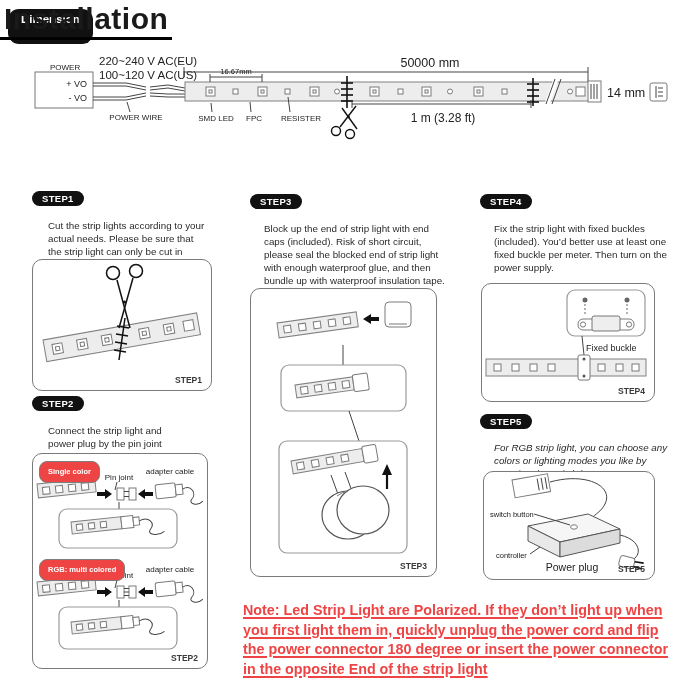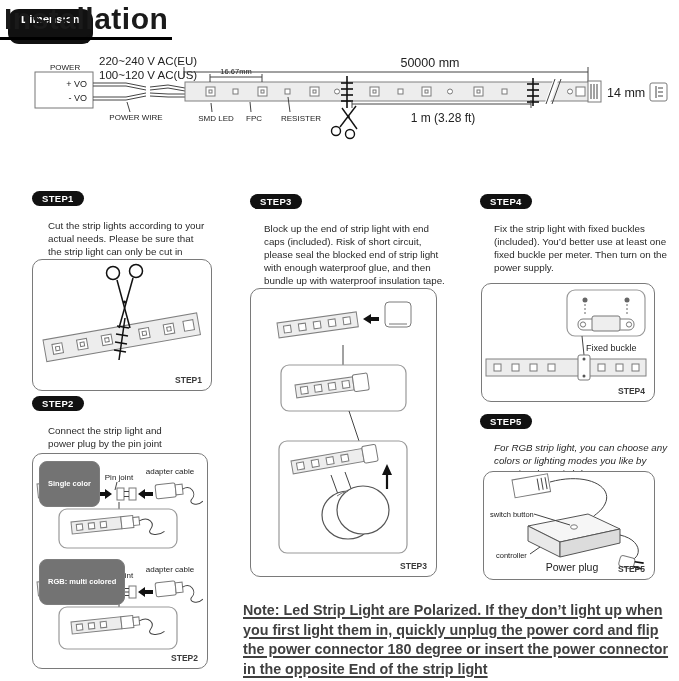--- a/index.html
+++ b/index.html
@@ -7,33 +7,33 @@
         font-family:"Liberation Sans",sans-serif;color:#1a1a1a;}
   
   .bubble{position:absolute;background:#111;color:#fff;font-weight:bold;
           border-radius:11px;line-height:21px;height:35px;padding:0 13px;font-size:11.5px;}
   .bubble:after{content:"";position:absolute;right:-1px;bottom:-5px;width:0;height:0;
           border:6px solid transparent;border-top-color:#111;transform:rotate(-35deg);}
   .step-badge{position:absolute;background:#111;color:#fff;font-weight:bold;
           border-radius:8px;height:15px;line-height:15px;padding:0 10px;font-size:9.5px;letter-spacing:.3px;}
   .step-badge:after{content:"";position:absolute;right:-1px;bottom:-4px;width:0;height:0;
           border:5px solid transparent;border-top-color:#111;transform:rotate(-35deg);}
-  .mini-badge{position:absolute;background:#737373;color:#fff;font-weight:bold;border:1px solid #7d7d7d;
-          border-radius:8px;height:12px;line-height:12px;padding:16px 8px;font-size:7.5px;}
+  .mini-badge{position:absolute;background:#ef4444;color:#fff;font-weight:bold;border:1px solid #7d7d7d;
+          border-radius:8px;height:12px;line-height:12px;padding:4px 8px;font-size:7.5px;}
   
   .title-wrap{position:absolute;left:0;right:0;top:2px;}
   .title-wrap span{display:inline-block;font-size:30px;font-weight:bold;letter-spacing:.5px;
           border-bottom:3px solid #000;padding:0 4px 1px 4px;}
   
   .step-text{position:absolute;font-size:9.8px;line-height:1.33;color:#2a2a2a;margin:12px;}
   .figure{position:absolute;border:1.5px solid #7a7a7a;border-radius:10px;background:#fff;}
   .fig-label{position:absolute;right:9px;bottom:5px;font-size:8.5px;font-weight:bold;color:#3a3a3a;}
   
   .note{position:absolute;left:243px;top:601px;width:436px;font-weight:bold;
-        font-size:14.3px;line-height:1.37;color:#404040;}
+        font-size:14.3px;line-height:1.37;color:#ef4444;}
   .note div{text-decoration:underline;text-decoration-thickness:2px;text-underline-offset:2px;}
   
   svg{position:absolute;left:0;top:0;}
   svg text{font-family:"Liberation Sans",sans-serif;fill:#222;}
   .ln{stroke:#444;stroke-width:1;fill:none;}
   .thin{stroke:#777;stroke-width:1;fill:none;}
   .strip{fill:#ededed;stroke:#808080;stroke-width:1;}
   .led{fill:#fff;stroke:#7a7a7a;stroke-width:1;}
   .box{fill:#fff;stroke:#999;stroke-width:1.2;}
   .blk{fill:#111;}

